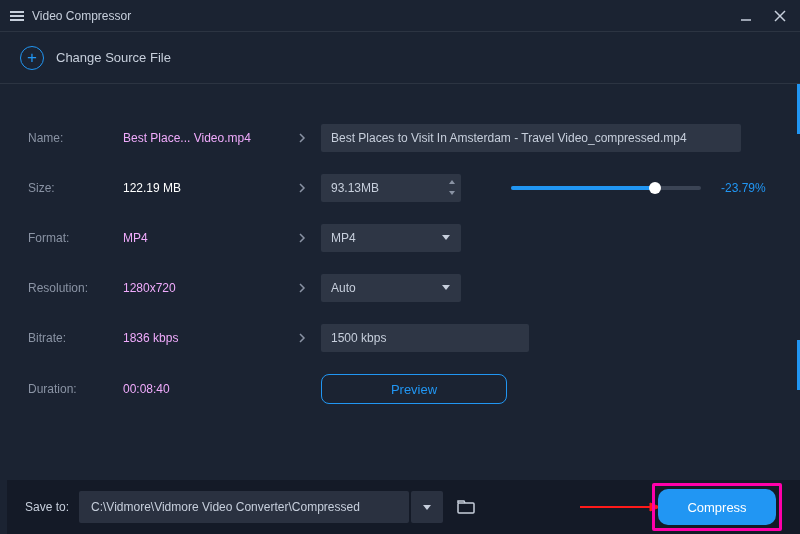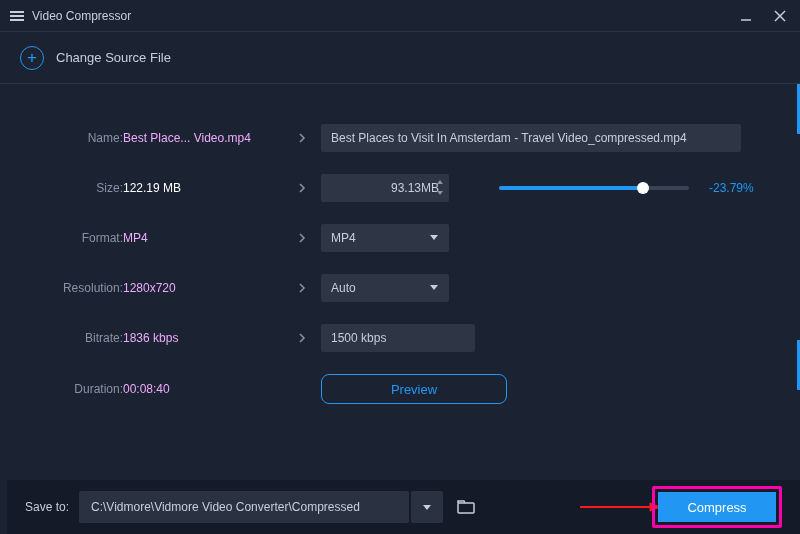--- a/index.html
+++ b/index.html
@@ -11,29 +11,29 @@
 .win-controls { margin-left:auto; display:flex; gap:14px; }
 .win-btn { width:20px; height:20px; display:flex; align-items:center; justify-content:center; color:#c7cfdc; cursor:pointer; }
 .win-btn svg { width:14px; height:14px; stroke:#c7cfdc; stroke-width:1.5; fill:none; }
 
 .source-row { display:flex; align-items:center; height:52px; padding:0 20px; border-bottom:1px solid rgba(255,255,255,0.08); }
 .plus-icon { width:24px; height:24px; border:1.5px solid #2196f3; border-radius:50%; display:flex; align-items:center; justify-content:center; color:#2196f3; font-size:17px; margin-right:12px; line-height:1; }
 .source-label { color:#c7cfdc; font-size:13px; }
 
 .settings { padding:40px 28px 0 28px; }
 .row { display:flex; align-items:center; margin-bottom:22px; }
-.lbl { width:95px; text-align:right; color:#8a93a4; font-size:12px; }
+.lbl { width:95px; color:#8a93a4; font-size:12px; }
 .val { width:160px; color:#f0abfc; font-size:12px; overflow:hidden; text-overflow:ellipsis; white-space:nowrap; }
 .val.accent { color:#ffffff; }
 .chevron { width:38px; display:flex; justify-content:center; align-items:center; }
 .chevron svg { width:10px; height:12px; stroke:#8a93a4; stroke-width:1.5; fill:none; }
 .input-box { height:28px; background:#2e3645; border-radius:2px; display:flex; align-items:center; padding:0 10px; color:#c7cfdc; font-size:12px; position:relative; }
 .input-box.long { width:420px; }
-.input-box.med { width:128px;justify-content:flex-end; }
-.input-box.bitrate { width:154px; }
+.input-box.med { width:140px; }
+.input-box.bitrate { width:208px; }
 .input-box .caret { margin-left:auto; }
 .input-box .caret svg { width:10px; height:10px; fill:#c7cfdc; }
 .spinner { position:absolute; right:4px; top:3px; display:flex; flex-direction:column; gap:1px; }
 .spinner span { width:10px; height:10px; display:flex; align-items:center; justify-content:center; cursor:pointer; }
 .spinner svg { width:8px; height:6px; fill:#8a93a4; }
 
 .slider-wrap { display:flex; align-items:center; margin-left:50px; }
 .slider { width:190px; height:4px; background:#3b4455; position:relative; border-radius:2px; }
 .slider-fill { position:absolute; left:0; top:0; bottom:0; width:76%; background:#2196f3; border-radius:2px; }
 .slider-thumb { position:absolute; left:76%; top:50%; transform:translate(-50%,-50%); width:12px; height:12px; background:#fff; border-radius:50%; }
@@ -46,21 +46,21 @@
 .path-box { height:32px; background:#2a3140; display:flex; align-items:center; padding:7px 12px; color:#c7cfdc; font-size:12px; width:330px; border-radius:2px; }
 .dd-btn { width:32px; height:32px; background:#2a3140; margin-left:2px; display:flex; align-items:center; justify-content:center; cursor:pointer; border-radius:2px; }
 .dd-btn svg { width:10px; height:10px; fill:#c7cfdc; }
 .folder-btn { width:30px; height:30px; margin-left:8px; display:flex; align-items:center; justify-content:center; cursor:pointer; }
 .folder-btn svg { width:18px; height:14px; stroke:#c7cfdc; fill:none; stroke-width:1.5; }
 
 .arrow-anno { position:absolute; top:50%; transform:translateY(-50%); width:80px; }
 .arrow-anno svg { stroke:#ff1a1a; fill:#ff1a1a; }
 
 .compress-wrap { margin-left:auto; position:relative; padding:3px; border:3px solid #ff00aa; border-radius:2px; }
-.compress-btn { width:118px; height:30px; background:#2196f3; color:#fff; font-size:13px; display:flex; align-items:center; justify-content:center; border-radius:0; cursor:pointer; }
+.compress-btn { width:118px; height:36px; background:#2196f3; color:#fff; font-size:13px; display:flex; align-items:center; justify-content:center; border-radius:10px; cursor:pointer; }
 
 .right-edge { position:absolute; right:0; top:84px; width:3px; height:50px; background:#2196f3; }
 .right-edge2 { position:absolute; right:0; top:340px; width:3px; height:50px; background:#2196f3; }
 </style>
 </head>
 <body>
 
 <div class="titlebar">
   <div class="app-icon">
       <span></span>

